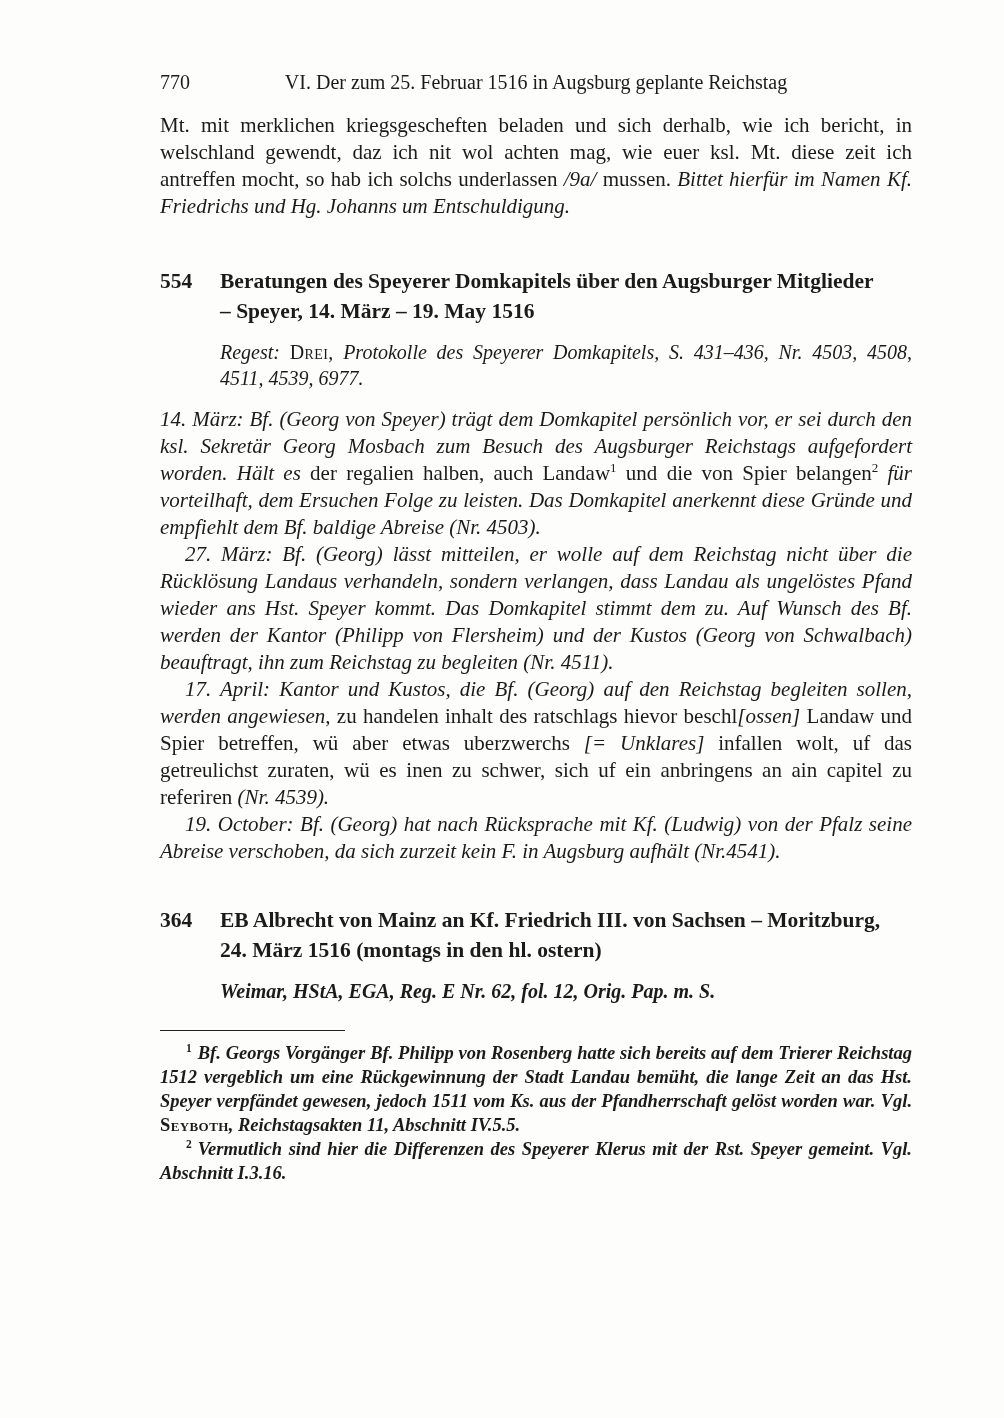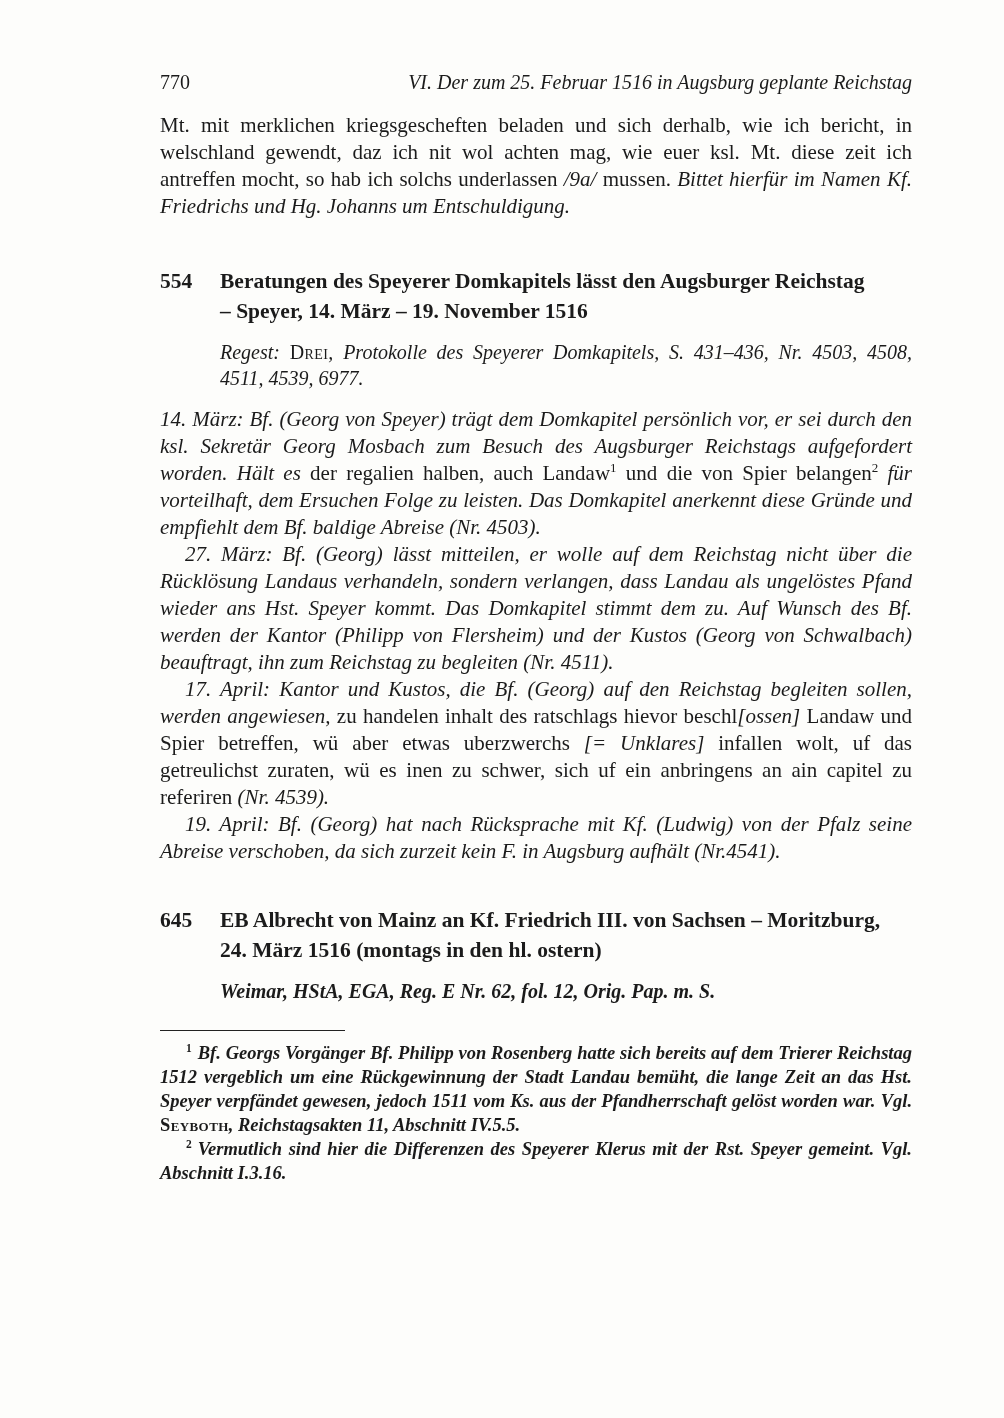--- a/index.html
+++ b/index.html
@@ -19,21 +19,21 @@
     position: relative;
   }
   
   .page-header {
     position: relative;
     font-size: 20px;
     line-height: 24px;
     margin-bottom: 18px;
   }
   .page-number { position: absolute; left: 0; top: 0; }
-  .running-title { display: block; text-align: right; font-style: italic; }
+  .running-title { display: block; text-align: center; }
 
   
   .bt {
     font-size: 21px;
     line-height: 27px;
     text-align: justify;
   }
   .intro { margin-bottom: 46px; }
   .indent { text-indent: 25px; }
 
@@ -106,36 +106,36 @@
     <span class="page-number">770</span>
     <span class="running-title">VI. Der zum 25. Februar 1516 in Augsburg geplante Reichstag</span>
   </header>
 
   <p class="bt intro"><span class="seg-r">Mt. mit merklichen kriegsgescheften beladen und sich derhalb, wie ich bericht, in welschland gewendt, daz ich nit wol achten mag, wie euer ksl. Mt. diese zeit ich antreffen mocht, so hab ich solchs underlassen </span><span class="seg-i">/9a/</span><span class="seg-r"> mussen. </span><span class="seg-i">Bittet hierfür im Namen Kf. Friedrichs und Hg. Johanns um Entschuldigung.</span></p>
 
   <section class="entry entry-554">
     <div class="entry-heading">
       <div class="entry-number">554</div>
       <div class="entry-title">
-        <span class="title-line">Beratungen des Speyerer Domkapitels lässt den Augsburger Reichstag</span>
-        <span class="title-line">– Speyer, 14. März – 19. November 1516</span>
+        <span class="title-line">Beratungen des Speyerer Domkapitels über den Augsburger Mitglieder</span>
+        <span class="title-line">– Speyer, 14. März – 19. May 1516</span>
       </div>
     </div>
 
     <p class="regest"><span class="seg-i">Regest: </span><span class="seg-sc">Drei</span><span class="seg-i">, Protokolle des Speyerer Domkapitels, S. 431–436, Nr. 4503, 4508, 4511, 4539, 6977.</span></p>
 
     <p class="bt"><span class="seg-i">14. März: Bf. (Georg von Speyer) trägt dem Domkapitel persönlich vor, er sei durch den ksl. Sekretär Georg Mosbach zum Besuch des Augsburger Reichstags aufgefordert worden. Hält es </span><span class="seg-r">der regalien halben, auch Landaw</span><span class="seg-sup">1</span><span class="seg-r"> und die von Spier belangen</span><span class="seg-sup">2</span><span class="seg-r"> </span><span class="seg-i">für vorteilhaft, dem Ersuchen Folge zu leisten. Das Domkapitel anerkennt diese Gründe und empfiehlt dem Bf. baldige Abreise (Nr. 4503).</span></p>
     <p class="bt indent"><span class="seg-i">27. März: Bf. (Georg) lässt mitteilen, er wolle auf dem Reichstag nicht über die Rücklösung Landaus verhandeln, sondern verlangen, dass Landau als ungelöstes Pfand wieder ans Hst. Speyer kommt. Das Domkapitel stimmt dem zu. Auf Wunsch des Bf. werden der Kantor (Philipp von Flersheim) und der Kustos (Georg von Schwalbach) beauftragt, ihn zum Reichstag zu begleiten (Nr. 4511).</span></p>
     <p class="bt indent"><span class="seg-i">17. April: Kantor und Kustos, die Bf. (Georg) auf den Reichstag begleiten sollen, werden angewiesen, </span><span class="seg-r">zu handelen inhalt des ratschlags hievor beschl</span><span class="seg-i">[ossen]</span><span class="seg-r"> Landaw und Spier betreffen, wü aber etwas uberzwerchs </span><span class="seg-i">[= Unklares]</span><span class="seg-r"> infallen wolt, uf das getreulichst zuraten, wü es inen zu schwer, sich uf ein anbringens an ain capitel zu referiren </span><span class="seg-i">(Nr. 4539).</span></p>
-    <p class="bt indent"><span class="seg-i">19. April: Bf. (Georg) hat nach Rücksprache mit Kf. (Ludwig) von der Pfalz seine Abreise verschoben, da sich zurzeit kein F. in Augsburg aufhält (Nr.4541).</span></p>
+    <p class="bt indent"><span class="seg-i">19. October: Bf. (Georg) hat nach Rücksprache mit Kf. (Ludwig) von der Pfalz seine Abreise verschoben, da sich zurzeit kein F. in Augsburg aufhält (Nr.4541).</span></p>
   </section>
 
   <section class="entry entry-555">
     <div class="entry-heading">
-      <div class="entry-number">645</div>
+      <div class="entry-number">364</div>
       <div class="entry-title">
         <span class="title-line">EB Albrecht von Mainz an Kf. Friedrich III. von Sachsen – Moritzburg,</span>
         <span class="title-line">24. März 1516 (montags in den hl. ostern)</span>
       </div>
     </div>
     <p class="source-line">Weimar, HStA, EGA, Reg. E Nr. 62, fol. 12, Orig. Pap. m. S.</p>
   </section>
 
   <footer class="footnotes">
     <div class="footnote-rule"></div>

